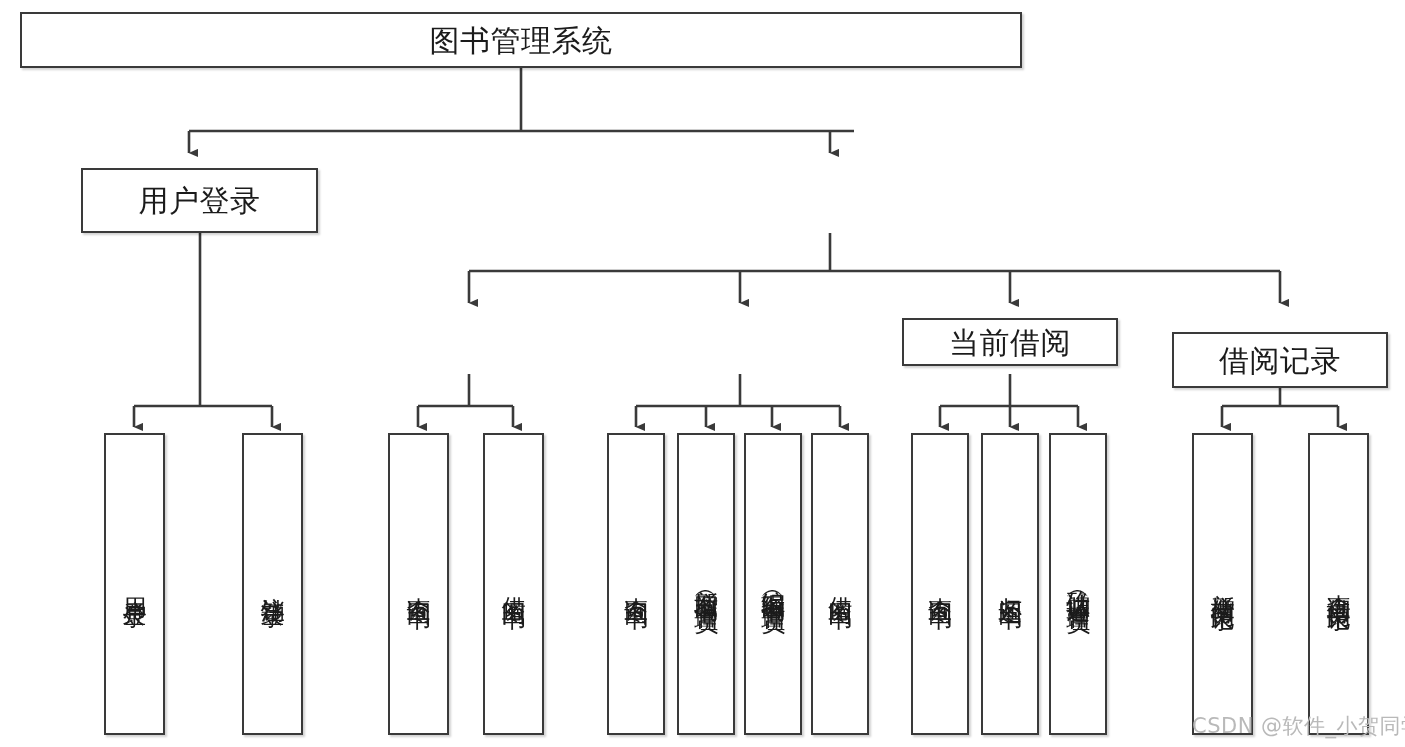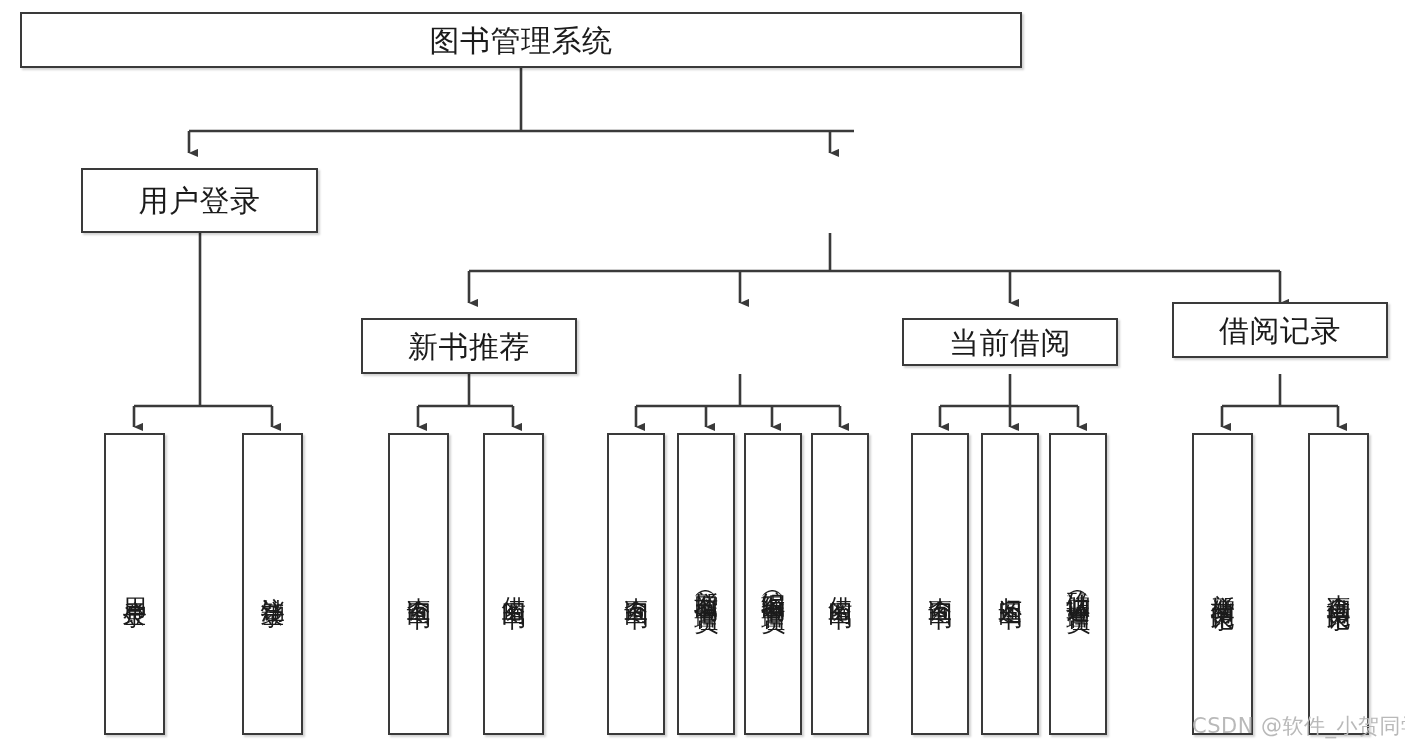--- a/index.html
+++ b/index.html
@@ -127,27 +127,24 @@
   </svg>
 
   <div class="node-box horiz" style="left:20px; top:12px; width:1002px; height:56px;">
     <span class="node-label">图书管理系统</span>
   </div>
 
   <div class="node-box horiz" style="left:81px; top:168px; width:237px; height:65px;">
     <span class="node-label">用户登录</span>
   </div>
 
-  <div class="node-box horiz" style="left:361px; top:318px; width:216px; height:56px;">
-    <span class="node-label">新书推荐</span>
-  </div>
   <div class="node-box horiz" style="left:902px; top:318px; width:216px; height:48px;">
     <span class="node-label">当前借阅</span>
   </div>
-  <div class="node-box horiz" style="left:1172px; top:302px; width:216px; height:56px;">
+  <div class="node-box horiz" style="left:1172px; top:332px; width:216px; height:56px;">
     <span class="node-label">借阅记录</span>
   </div>
 
   <div class="node-box vert" style="left:104px; top:433px; width:61px; height:302px;">
     <span class="node-label">用户登录</span>
   </div>
   <div class="node-box vert" style="left:242px; top:433px; width:61px; height:302px;">
     <span class="node-label">注销登录</span>
   </div>
 

